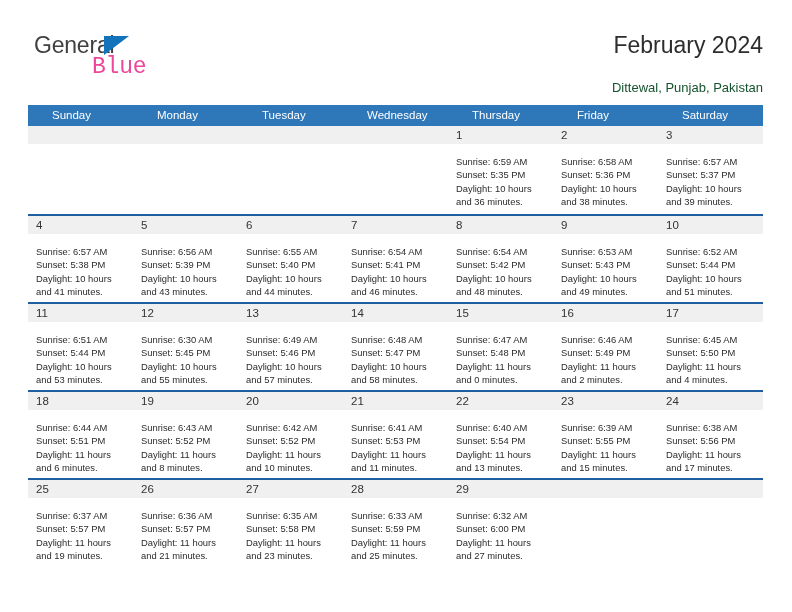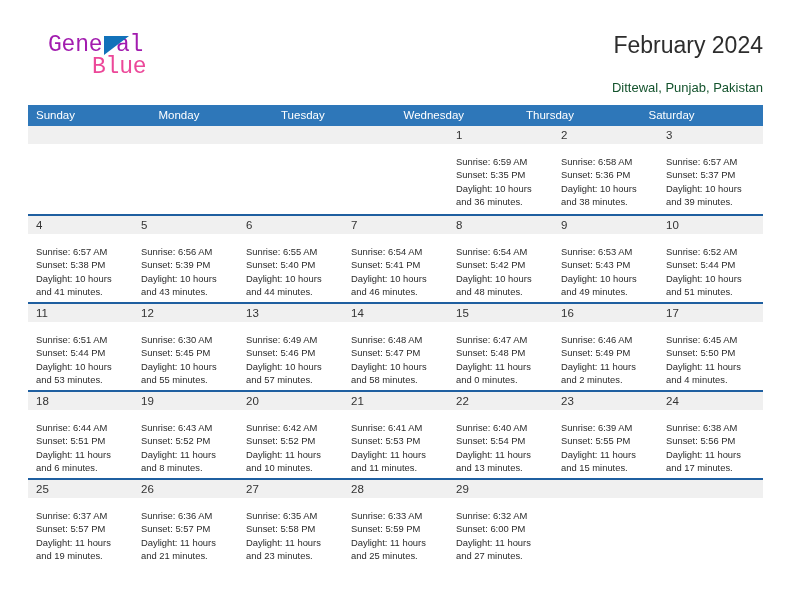--- a/index.html
+++ b/index.html
@@ -32,27 +32,27 @@
   }
   .brand {
     position: absolute;
     left: 4px;
     top: 6px;
     width: 170px;
     height: 56px;
   }
   .brand-general {
     position: absolute;
-    left: 16px;
+    left: 2px;
     top: 0;
     font-size: 23px;
     line-height: 23px;
     letter-spacing: -0.2px;
-    color: #a21caf;
-    font-family: Liberation Mono, monospace;
+    color: #404040;
+    font-family: Liberation Sans, sans-serif;
   }
   .brand-tri {
     position: absolute;
     left: 72px;
     top: 2px;
     width: 0;
     height: 0;
     border-left: 25px solid #1272ba;
     border-bottom: 19px solid transparent;
   }
@@ -100,21 +100,21 @@
     display: flex;
     width: 100%;
     background: #2e77b9;
     height: 21px;
   }
   .weekday {
     flex: 1 1 0;
     color: #ffffff;
     font-size: 11.5px;
     line-height: 21px;
-    padding-left: 8px;
+    padding-left: 24px;
     box-sizing: border-box;
     white-space: nowrap;
     overflow: hidden;
   }
 
   .week {
     display: flex;
     width: 100%;
     border-top: 2px solid #1f5fa0;
     height: 88px;
@@ -172,20 +172,21 @@
 
   </div>
 
   <div class="calendar">
     <div class="weekdays" id="weekday-row">
         <div class="weekday">Sunday</div>
         <div class="weekday">Monday</div>
         <div class="weekday">Tuesday</div>
         <div class="weekday">Wednesday</div>
         <div class="weekday">Thursday</div>
+        <div class="weekday">Friday</div>
         <div class="weekday">Saturday</div>
       </div>
     <div id="weeks-container">
         <div class="week">
           <div class="day empty">
             <div class="daynum"></div>
           </div>
           <div class="day empty">
             <div class="daynum"></div>
           </div>

